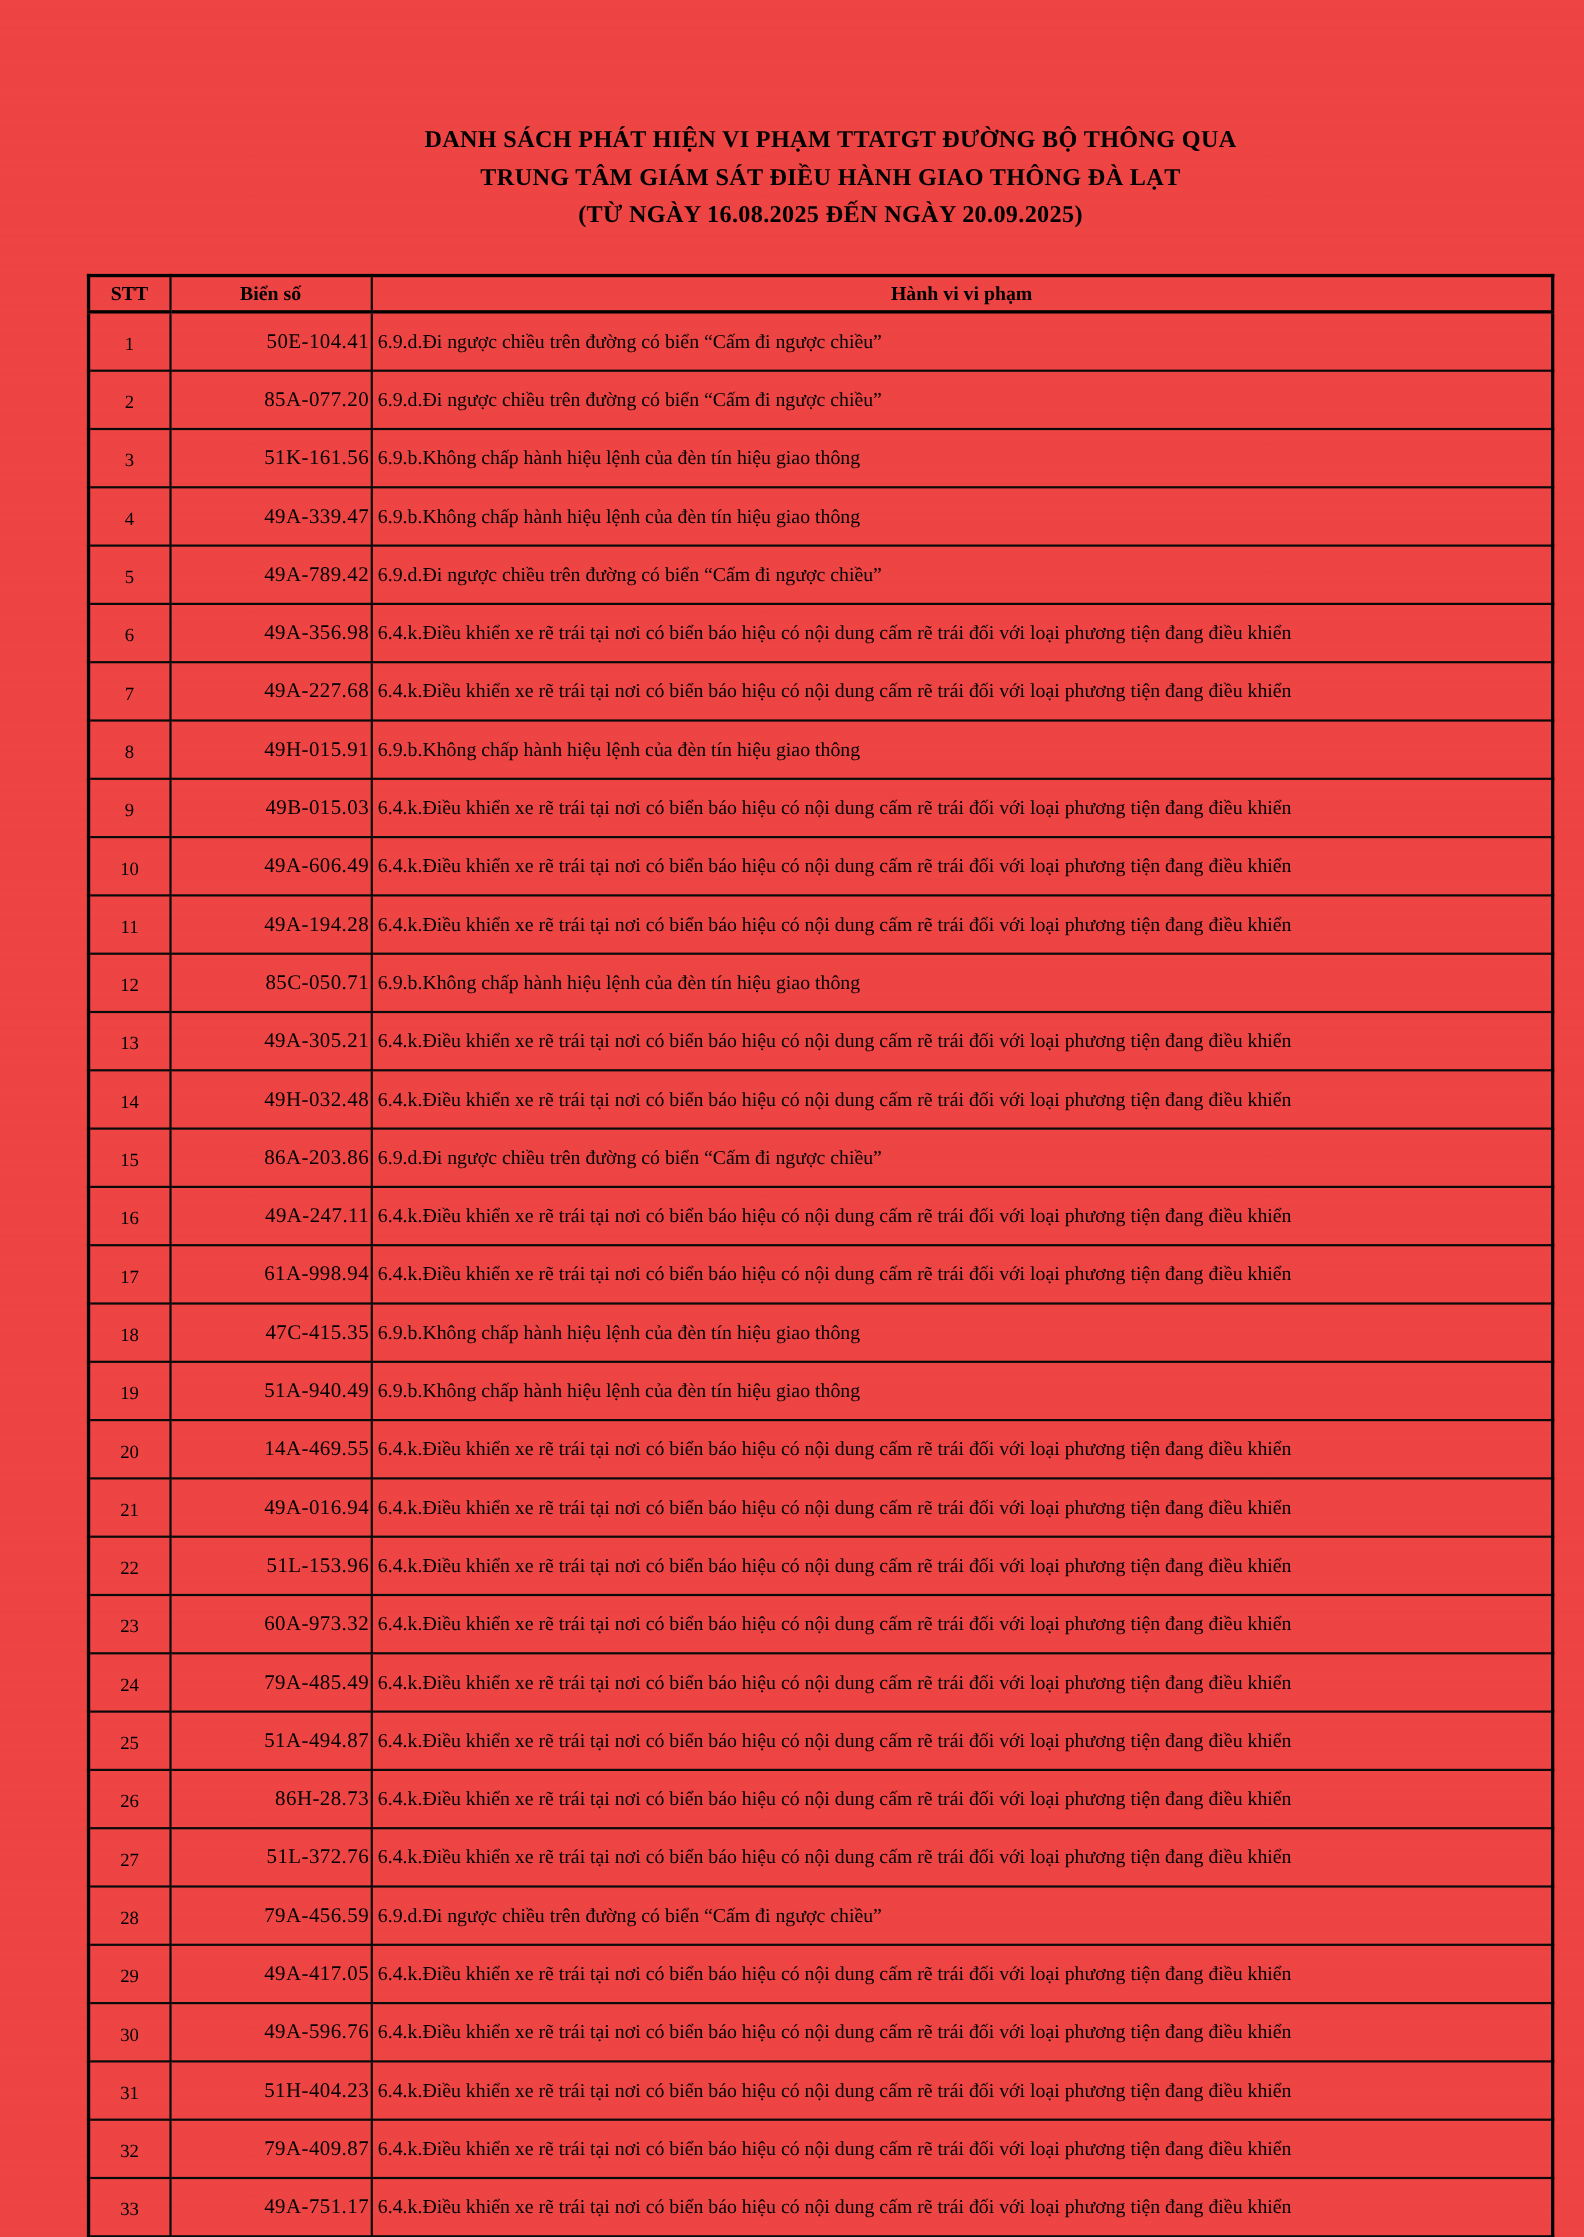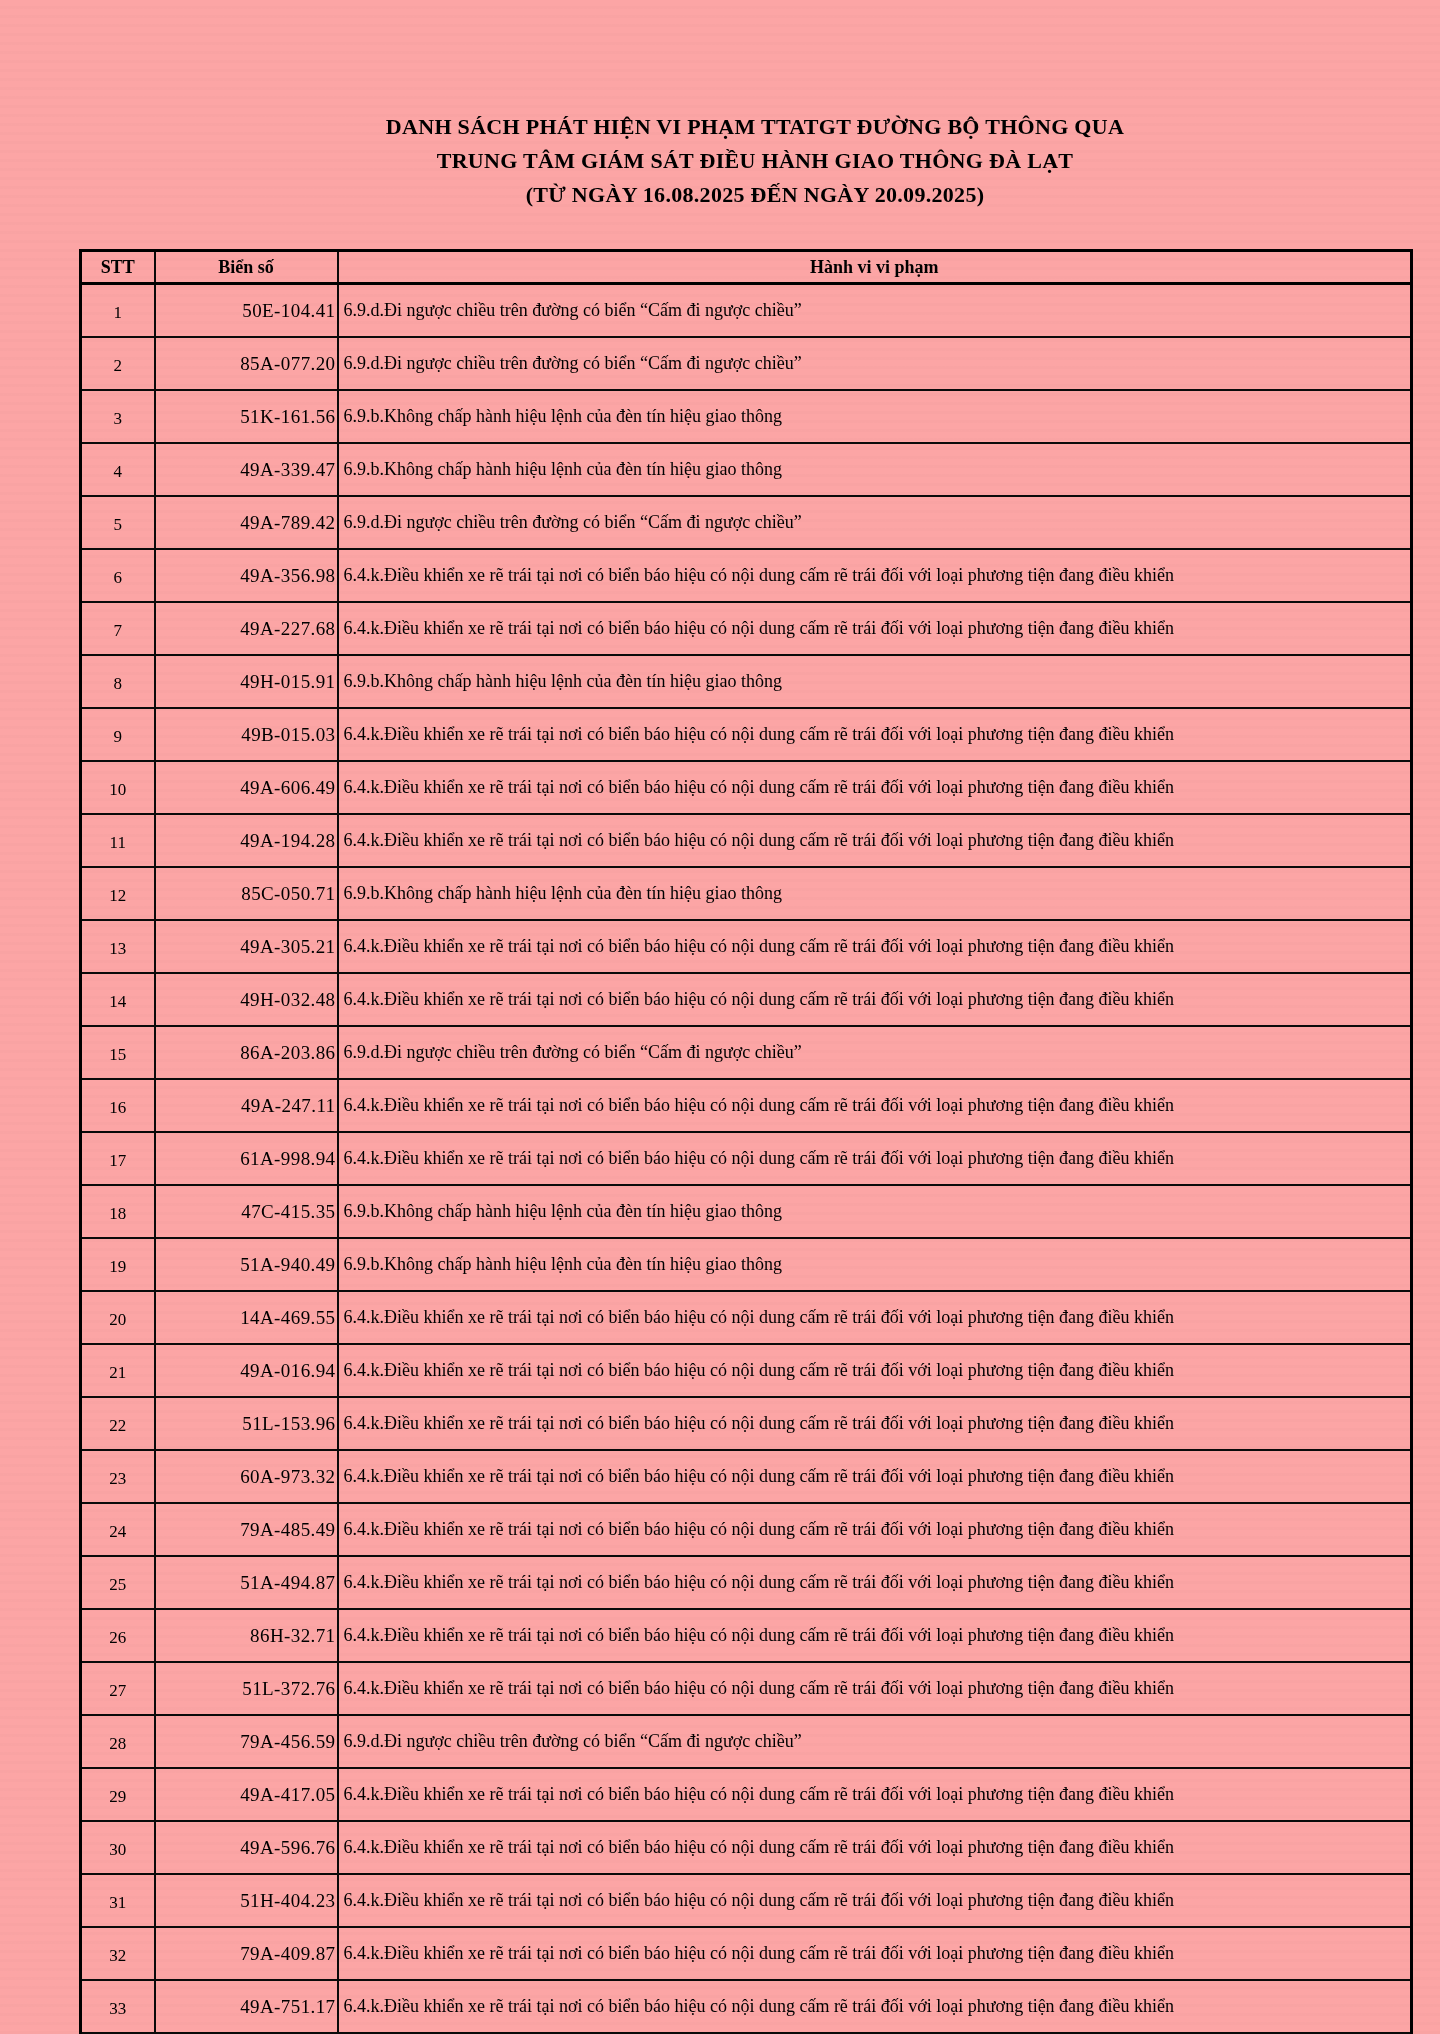--- a/index.html
+++ b/index.html
@@ -6,21 +6,21 @@
     margin: 0;
     padding: 0;
     background: #ffffff;
     font-family: "Liberation Serif", "DejaVu Serif", serif;
     color: #000;
   }
   .page {
     position: relative;
     width: 1440px;
     height: 2034px;
-    background: #fca5a5;
+    background: #ef4444;
     overflow: hidden;
   }
   
   .page::before {
     content: "";
     position: absolute;
     inset: 0;
     background:
       repeating-linear-gradient(0deg, rgba(0,0,0,0.012) 0 3px, rgba(0,0,0,0) 3px 9px);
     pointer-events: none;
@@ -230,21 +230,21 @@
           <td class="cell-plate">79A-485.49</td>
           <td class="cell-violation">6.4.k.Điều khiển xe rẽ trái tại nơi có biển báo hiệu có nội dung cấm rẽ trái đối với loại phương tiện đang điều khiển</td>
         </tr>
         <tr>
           <td class="cell-stt">25</td>
           <td class="cell-plate">51A-494.87</td>
           <td class="cell-violation">6.4.k.Điều khiển xe rẽ trái tại nơi có biển báo hiệu có nội dung cấm rẽ trái đối với loại phương tiện đang điều khiển</td>
         </tr>
         <tr>
           <td class="cell-stt">26</td>
-          <td class="cell-plate">86H-32.71</td>
+          <td class="cell-plate">86H-28.73</td>
           <td class="cell-violation">6.4.k.Điều khiển xe rẽ trái tại nơi có biển báo hiệu có nội dung cấm rẽ trái đối với loại phương tiện đang điều khiển</td>
         </tr>
         <tr>
           <td class="cell-stt">27</td>
           <td class="cell-plate">51L-372.76</td>
           <td class="cell-violation">6.4.k.Điều khiển xe rẽ trái tại nơi có biển báo hiệu có nội dung cấm rẽ trái đối với loại phương tiện đang điều khiển</td>
         </tr>
         <tr>
           <td class="cell-stt">28</td>
           <td class="cell-plate">79A-456.59</td>

